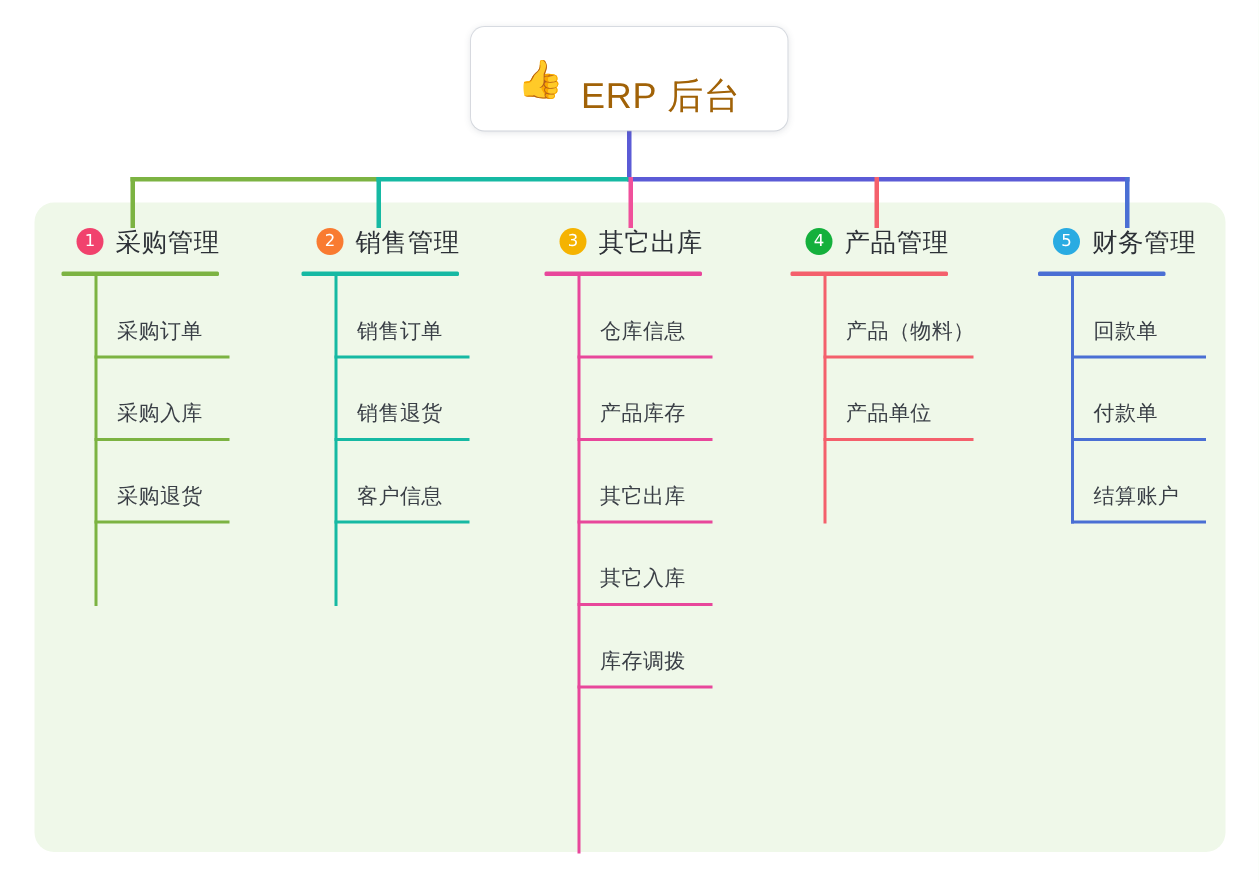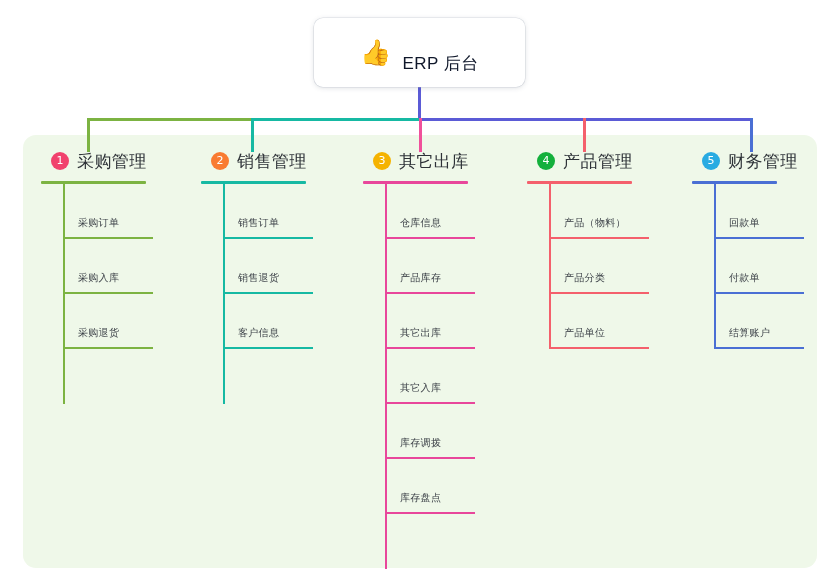--- a/index.html
+++ b/index.html
@@ -43,22 +43,22 @@
     align-items: center;
     gap: 11px;
   }
   .root-emoji {
     font-size: 25px;
     line-height: 1;
     font-family: "DejaVu Sans", sans-serif;
     color: #f0b429;
   }
   .root-label {
-    font-size: 17px;
-    color: #0f172a;
+    font-size: 24px;
+    color: #a16207;
     letter-spacing: 0.5px;
     white-space: nowrap;
     margin-top: 22px;
   }
 
   
   .panel {
     position: absolute;
     left: 23px;
     top: 135px;
@@ -126,21 +126,21 @@
   }
   .leaf {
     position: relative;
     height: 55px;
     box-sizing: border-box;
   }
   .leaf-text {
     position: absolute;
     left: 37px;
     bottom: 9px;
-    font-size: 10px;
+    font-size: 14px;
     color: #3a3f46;
     white-space: nowrap;
     letter-spacing: 0.3px;
   }
   .leaf-rule {
     position: absolute;
     left: 22px;
     bottom: 0;
     height: 2px;
   }
@@ -237,43 +237,35 @@
             <div class="leaf-rule" style="background: rgb(232, 71, 155); width: 90px;"></div>
           </div>
           <div class="leaf">
             <span class="leaf-text">其它入库</span>
             <div class="leaf-rule" style="background: rgb(232, 71, 155); width: 90px;"></div>
           </div>
           <div class="leaf">
             <span class="leaf-text">库存调拨</span>
             <div class="leaf-rule" style="background: rgb(232, 71, 155); width: 90px;"></div>
           </div>
-          <div class="leaf">
-            <span class="leaf-text">库存盘点</span>
-            <div class="leaf-rule" style="background: rgb(232, 71, 155); width: 90px;"></div>
-          </div>
         </div>
       </div>
       <div class="col" style="left: 527px; top: 148px; width: 150px;">
         <div class="col-head">
           <span class="badge" style="background: rgb(20, 176, 60);">4</span>
           <span class="col-title">产品管理</span>
         </div>
         <div class="head-rule" style="background: rgb(244, 96, 108); width: 105px;"></div>
         <div class="leaf-stack">
           <div class="spine" style="background: rgb(244, 96, 108); height: 165px;"></div>
           <div class="leaf">
             <span class="leaf-text">产品（物料）</span>
             <div class="leaf-rule" style="background: rgb(244, 96, 108); width: 100px;"></div>
           </div>
           <div class="leaf">
-            <span class="leaf-text">产品分类</span>
-            <div class="leaf-rule" style="background: rgb(244, 96, 108); width: 100px;"></div>
-          </div>
-          <div class="leaf">
             <span class="leaf-text">产品单位</span>
             <div class="leaf-rule" style="background: rgb(244, 96, 108); width: 100px;"></div>
           </div>
         </div>
       </div>
       <div class="col" style="left: 692px; top: 148px; width: 130px;">
         <div class="col-head">
           <span class="badge" style="background: rgb(41, 171, 226);">5</span>
           <span class="col-title">财务管理</span>
         </div>

